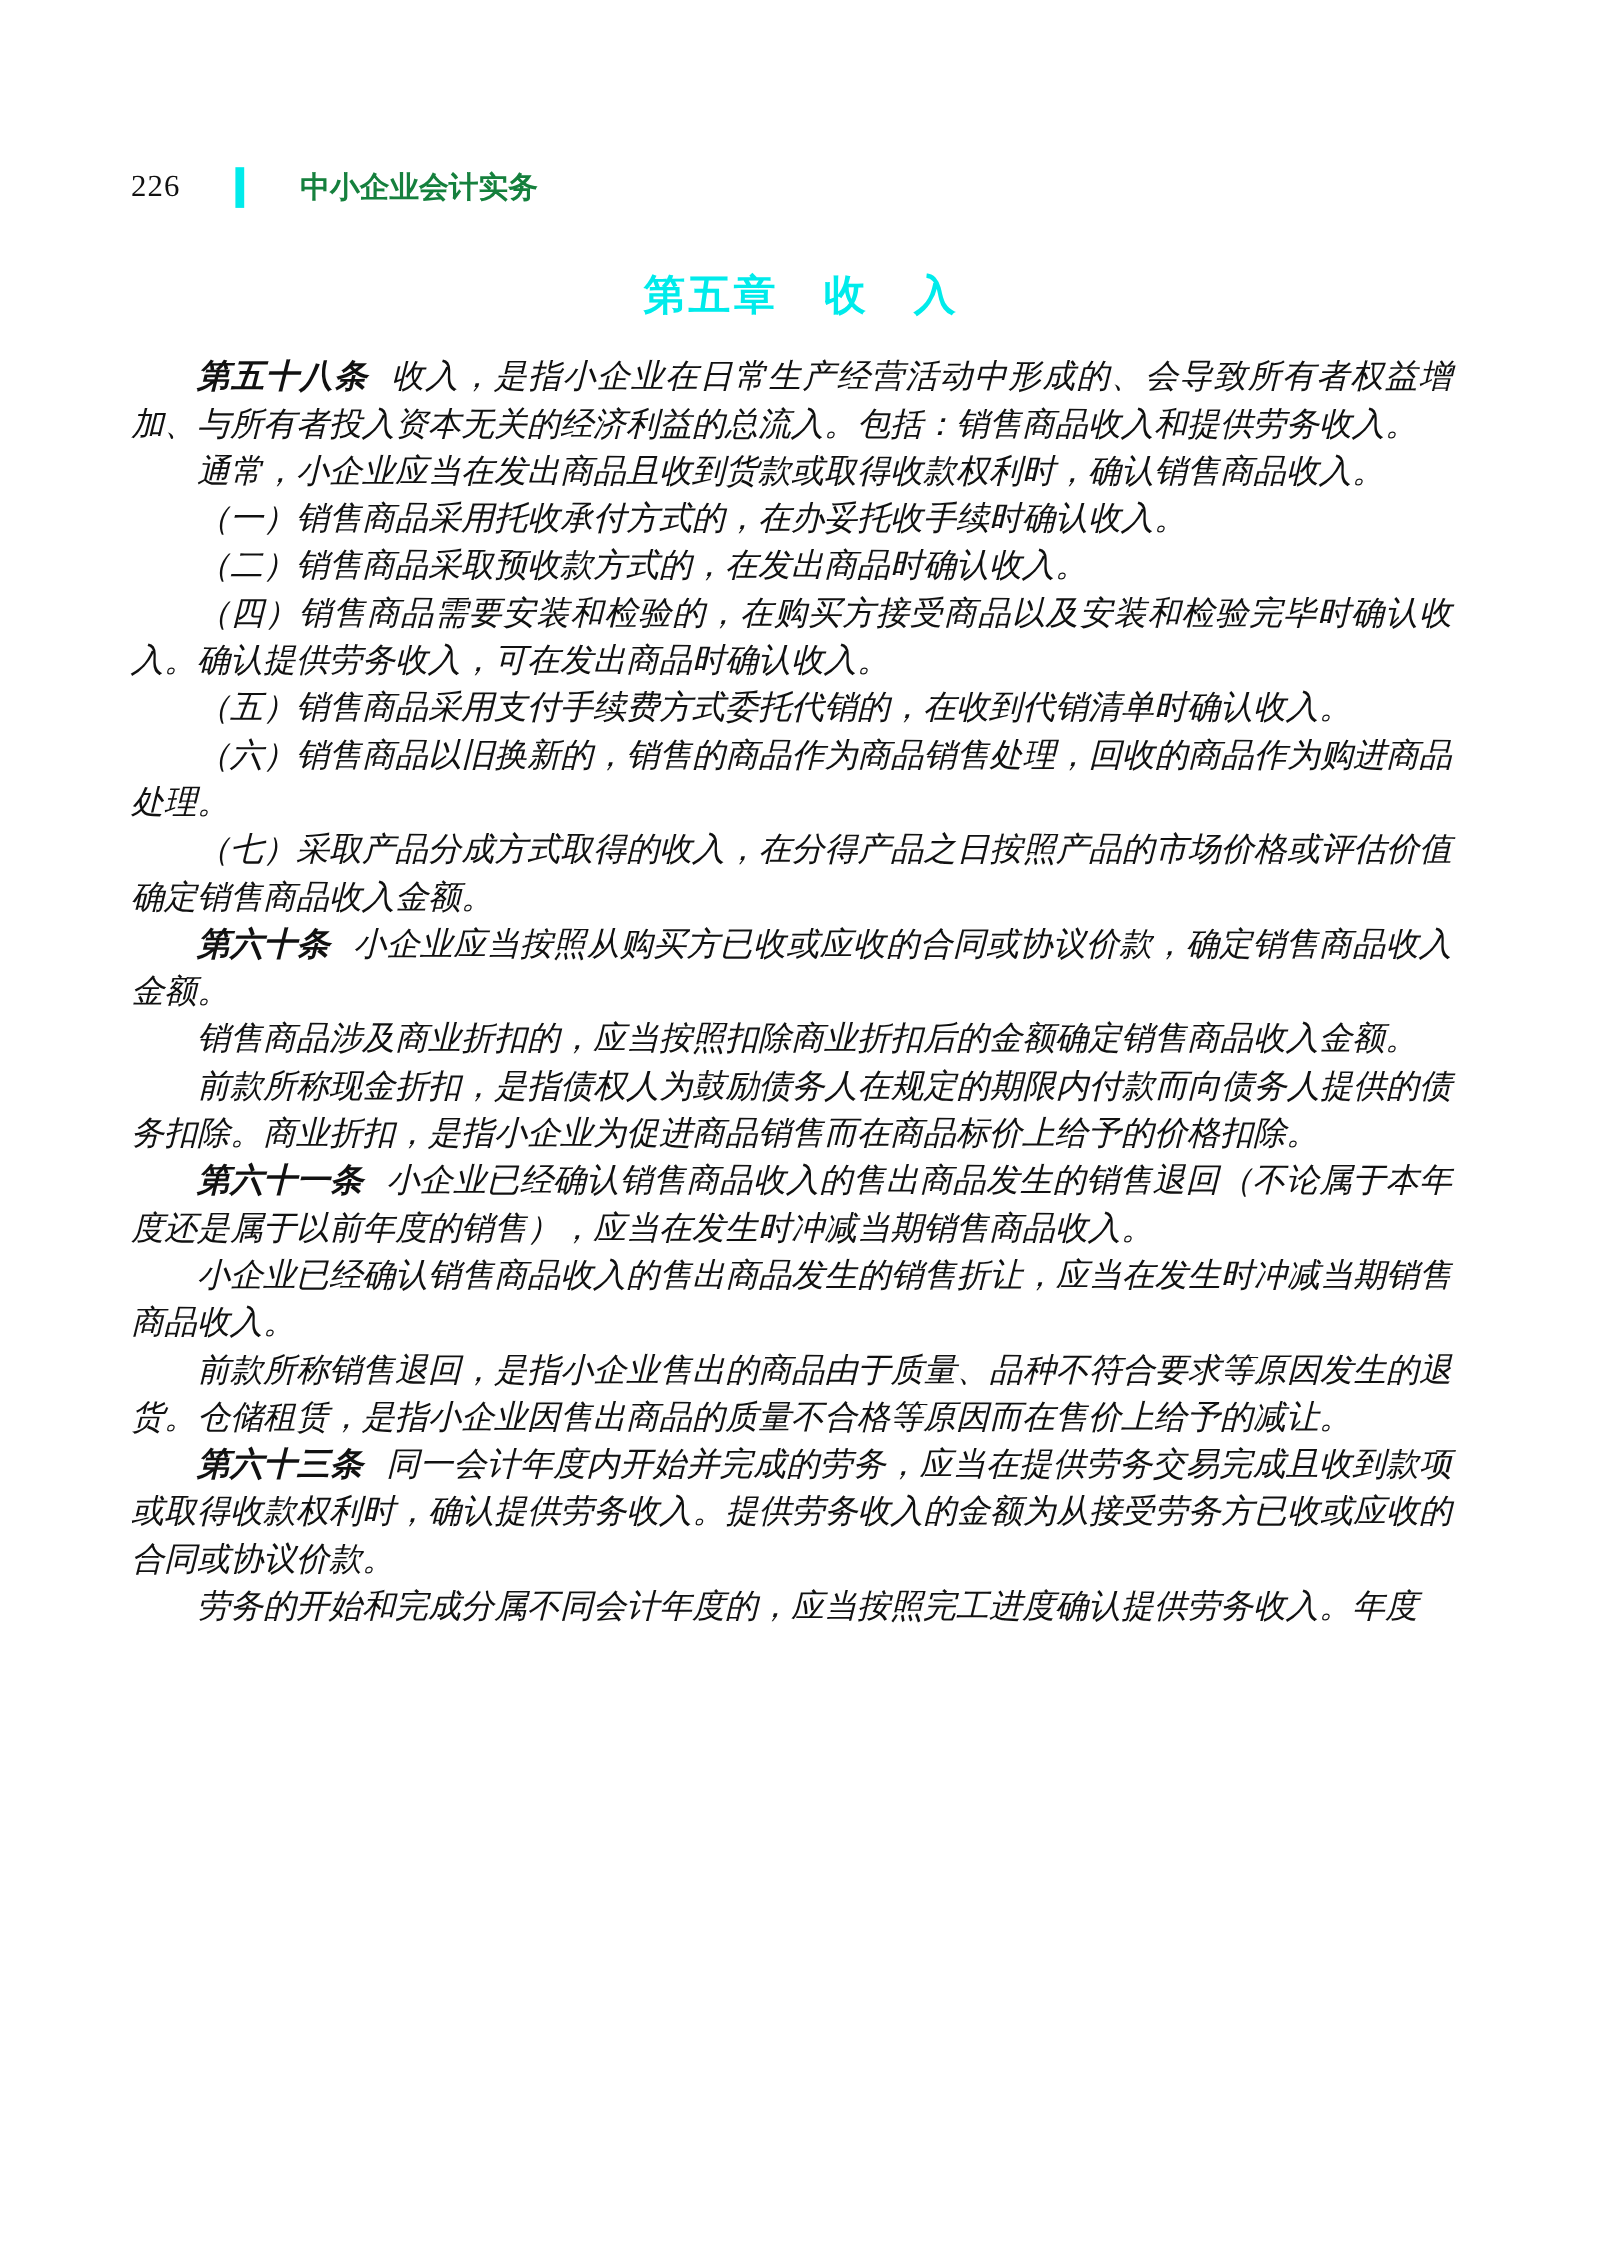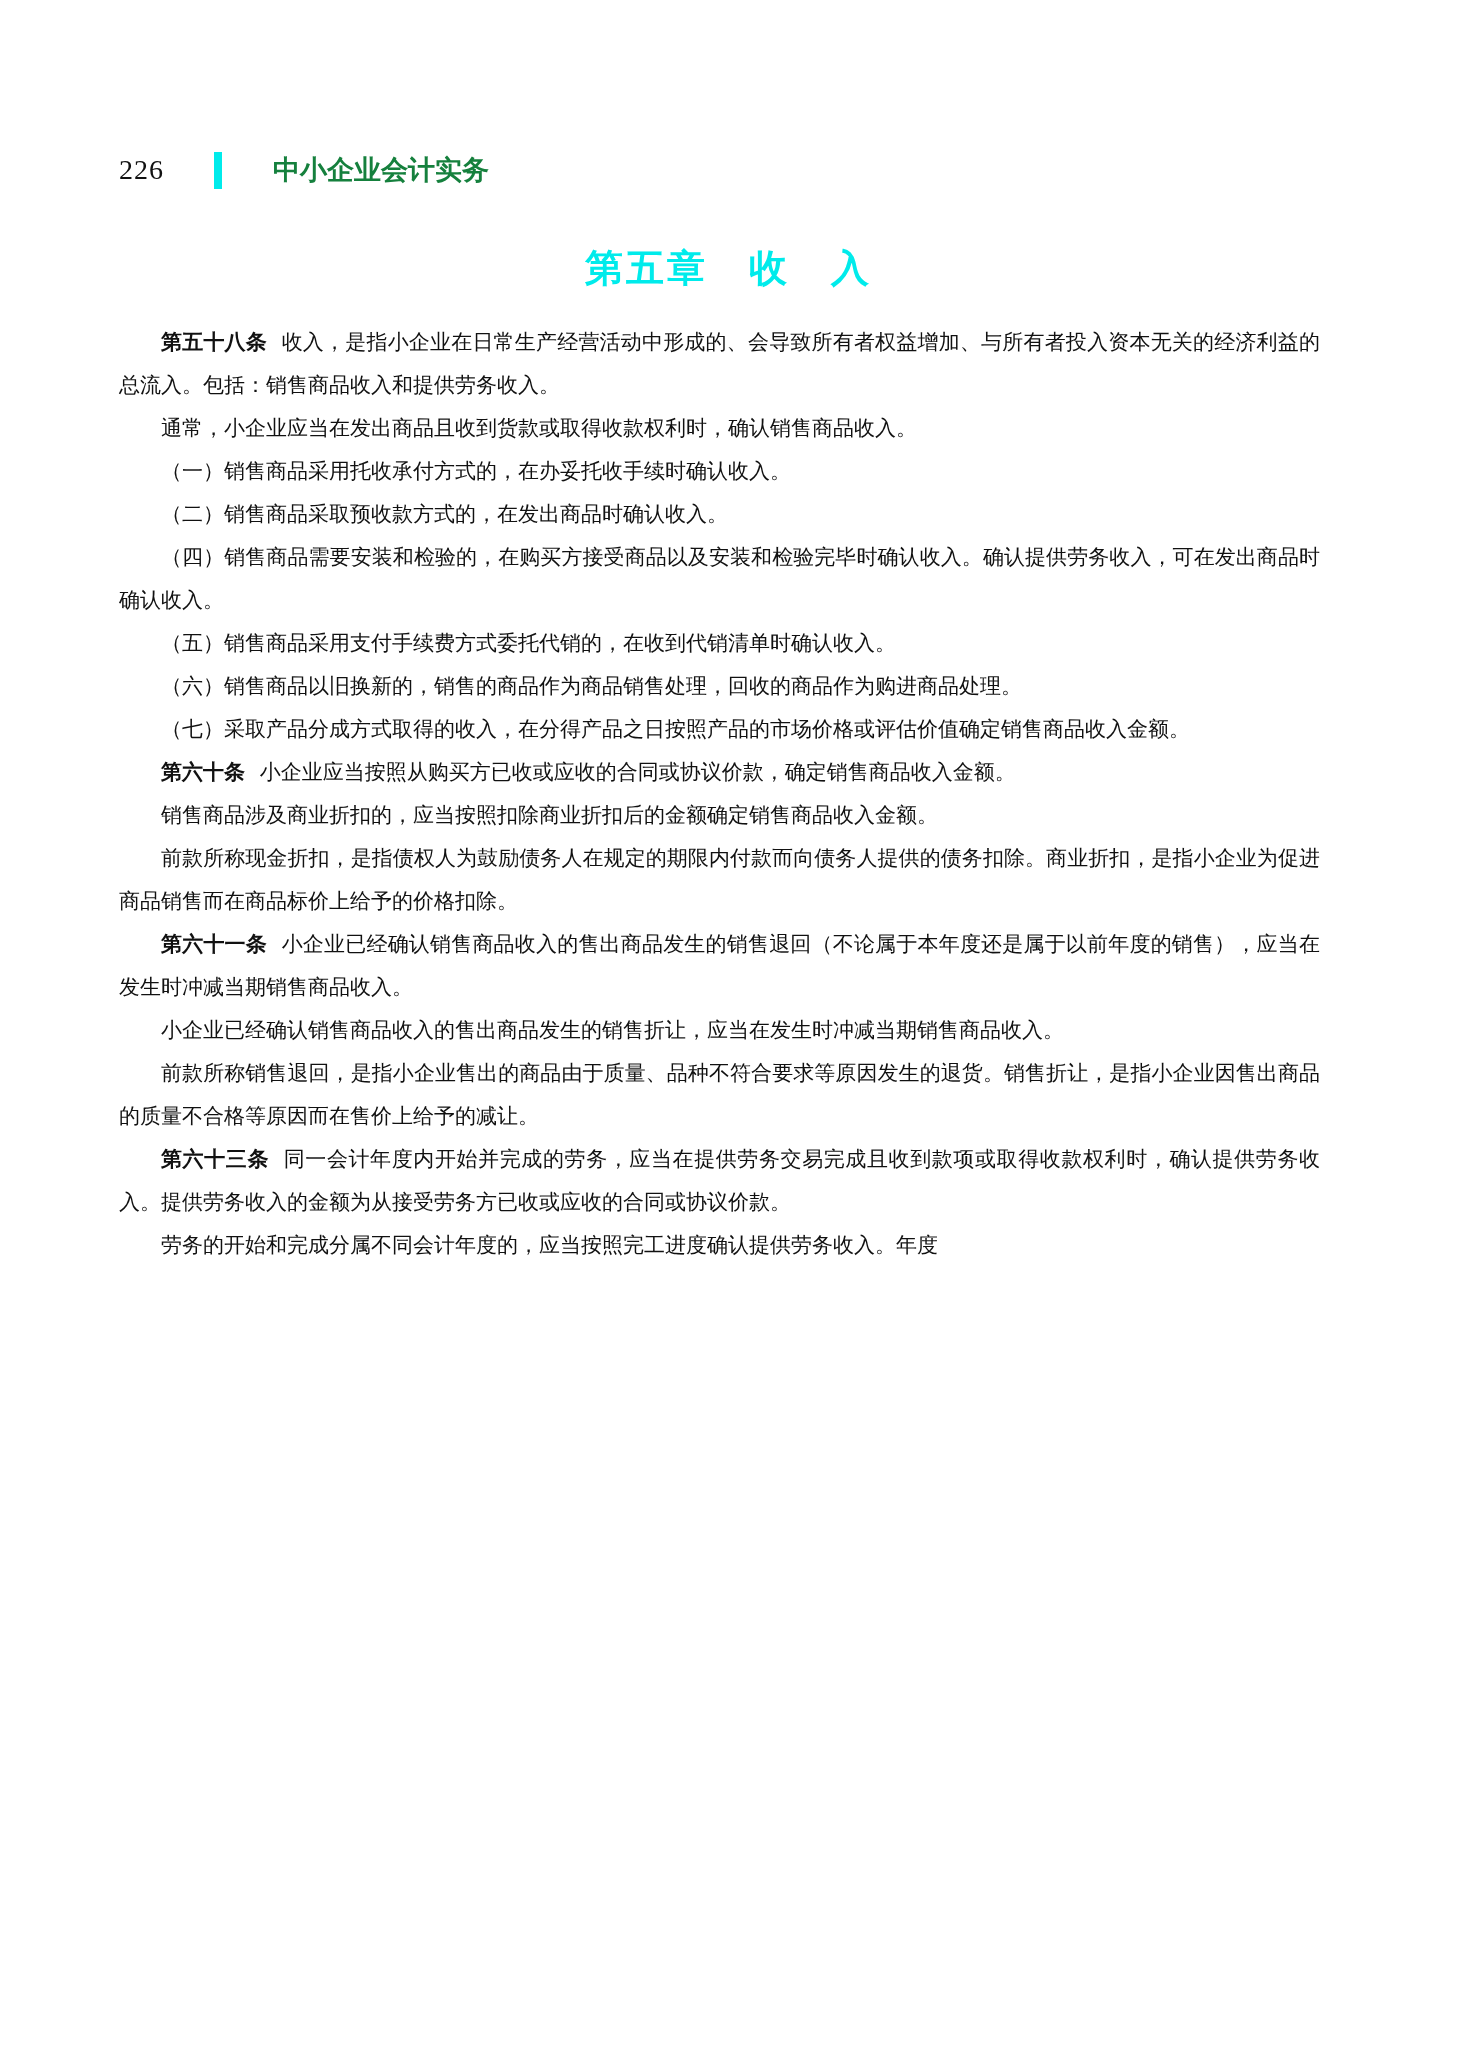--- a/index.html
+++ b/index.html
@@ -48,23 +48,24 @@
     text-align: center;
     font-size: 38px;
     font-weight: bold;
     letter-spacing: 3px;
   }
   
   .articles {
     position: absolute;
     left: 119px; top: 321px;
     width: 1201px;
-    font-size: 21px;
+    font-size: 30px;
     line-height: 43px;
     text-align: justify;
+    font-style: italic;
   }
   .para {
     margin: 0;
     text-indent: 2em;
   }
   .lead {
     font-weight: bold;
     padding-right: 0.7em;
   }
 </style>
@@ -88,18 +89,18 @@
       <p class="para"><span>（二）销售商品采取预收款方式的，在发出商品时确认收入。</span></p>
       <p class="para"><span>（四）销售商品需要安装和检验的，在购买方接受商品以及安装和检验完毕时确认收入。确认提供劳务收入，可在发出商品时确认收入。</span></p>
       <p class="para"><span>（五）销售商品采用支付手续费方式委托代销的，在收到代销清单时确认收入。</span></p>
       <p class="para"><span>（六）销售商品以旧换新的，销售的商品作为商品销售处理，回收的商品作为购进商品处理。</span></p>
       <p class="para"><span>（七）采取产品分成方式取得的收入，在分得产品之日按照产品的市场价格或评估价值确定销售商品收入金额。</span></p>
       <p class="para"><span class="lead">第六十条</span><span>小企业应当按照从购买方已收或应收的合同或协议价款，确定销售商品收入金额。</span></p>
       <p class="para"><span>销售商品涉及商业折扣的，应当按照扣除商业折扣后的金额确定销售商品收入金额。</span></p>
       <p class="para"><span>前款所称现金折扣，是指债权人为鼓励债务人在规定的期限内付款而向债务人提供的债务扣除。商业折扣，是指小企业为促进商品销售而在商品标价上给予的价格扣除。</span></p>
       <p class="para"><span class="lead">第六十一条</span><span>小企业已经确认销售商品收入的售出商品发生的销售退回（不论属于本年度还是属于以前年度的销售），应当在发生时冲减当期销售商品收入。</span></p>
       <p class="para"><span>小企业已经确认销售商品收入的售出商品发生的销售折让，应当在发生时冲减当期销售商品收入。</span></p>
-      <p class="para"><span>前款所称销售退回，是指小企业售出的商品由于质量、品种不符合要求等原因发生的退货。销售折让，是指小企业因售出商品的质量不合格等原因而在售价上给予的减让。</span></p>
+      <p class="para"><span>前款所称销售退回，是指小企业售出的商品由于质量、品种不符合要求等原因发生的退货。仓储租赁，是指小企业因售出商品的质量不合格等原因而在售价上给予的减让。</span></p>
       <p class="para"><span class="lead">第六十三条</span><span>同一会计年度内开始并完成的劳务，应当在提供劳务交易完成且收到款项或取得收款权利时，确认提供劳务收入。提供劳务收入的金额为从接受劳务方已收或应收的合同或协议价款。</span></p>
       <p class="para"><span>劳务的开始和完成分属不同会计年度的，应当按照完工进度确认提供劳务收入。年度</span></p>
     </div>
 
 </div>
 
 </body></html>

